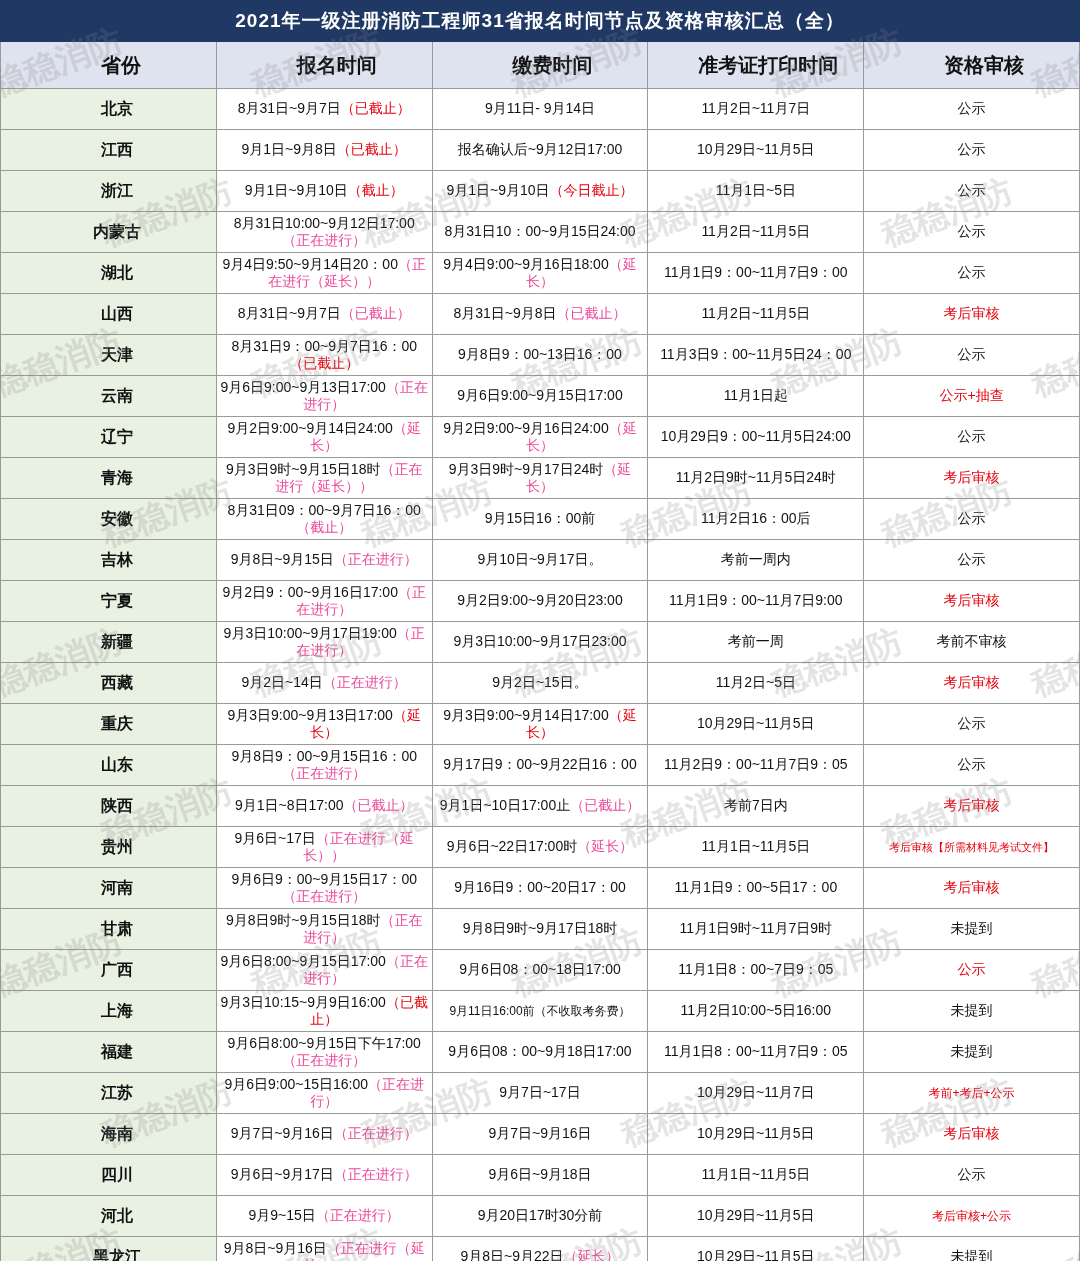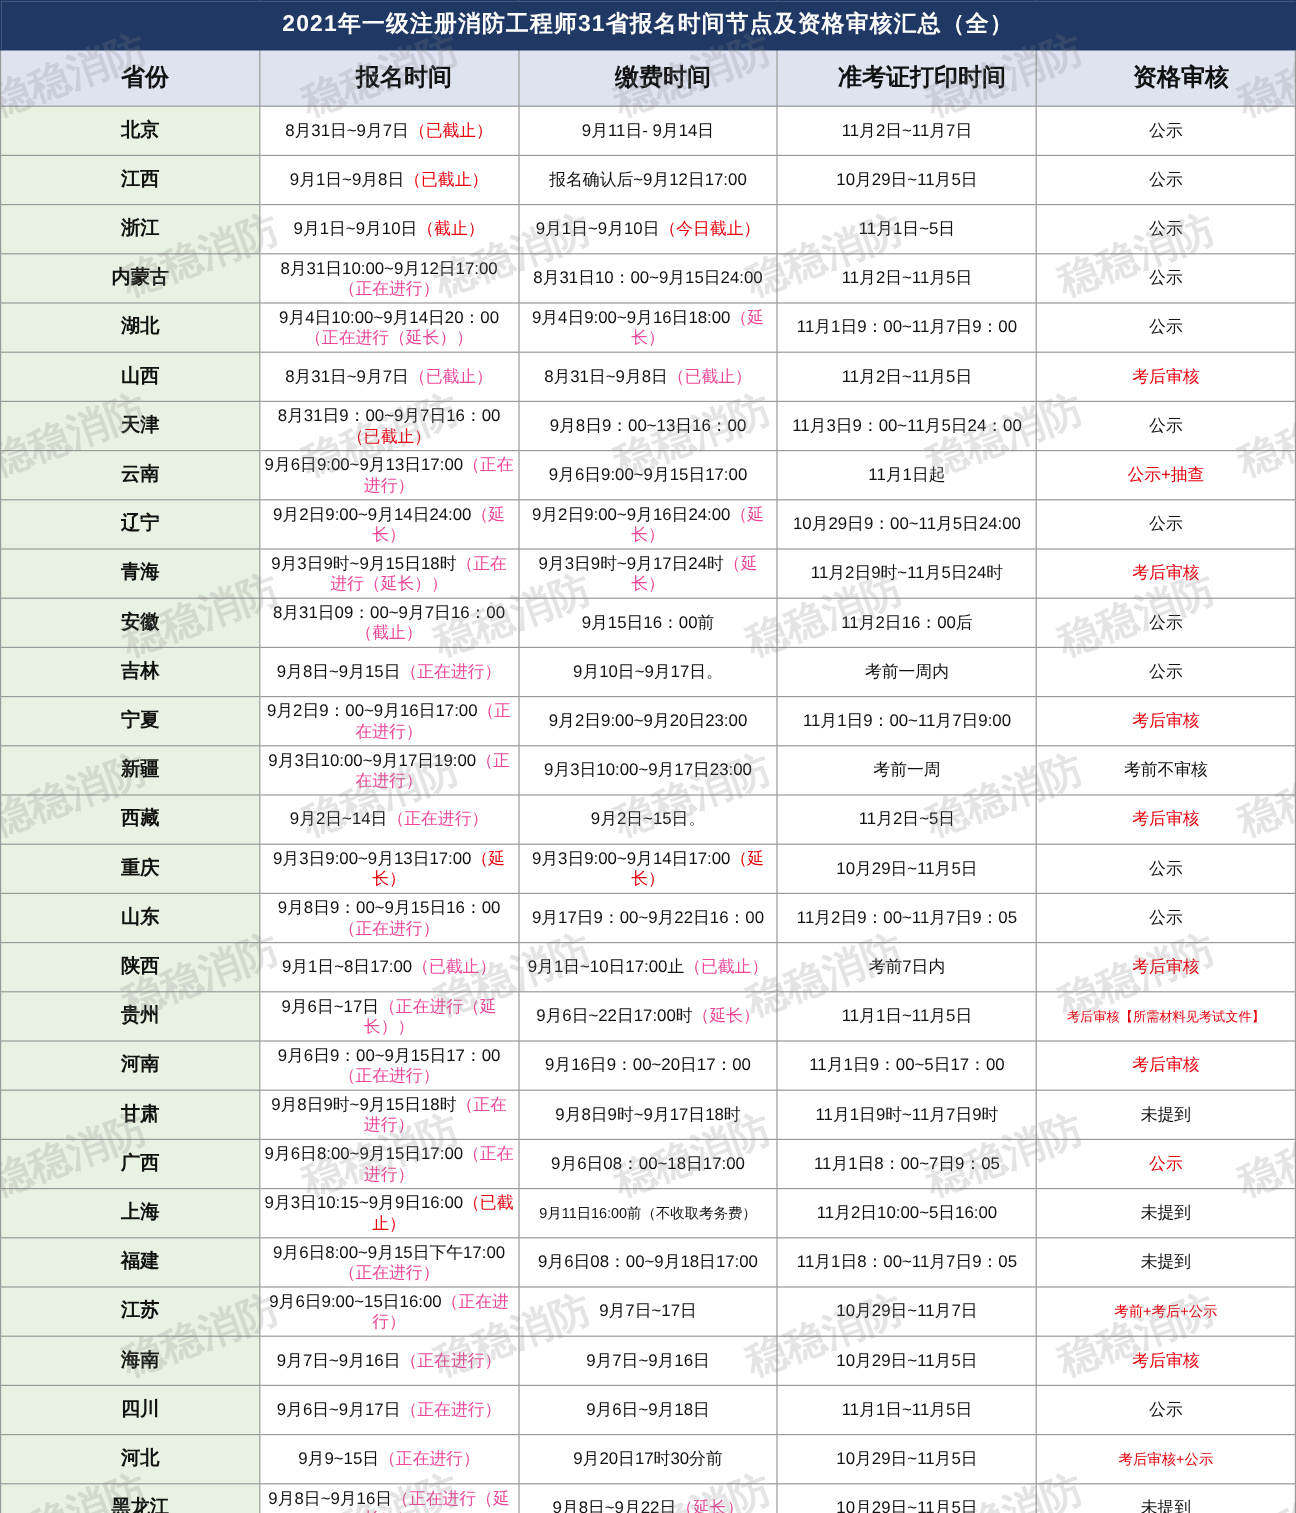--- a/index.html
+++ b/index.html
@@ -159,21 +159,21 @@
         </tr>
         <tr>
           <td class="prov">内蒙古</td>
           <td class="cell"><span class="c-black">8月31日10:00~9月12日17:00</span><span class="c-blue">（正在进行）</span></td>
           <td class="cell"><span class="c-black">8月31日10：00~9月15日24:00</span></td>
           <td class="cell"><span class="c-black">11月2日~11月5日</span></td>
           <td class="cell"><span class="c-black">公示</span></td>
         </tr>
         <tr>
           <td class="prov">湖北</td>
-          <td class="cell"><span class="c-black">9月4日10:00~9月14日20：00</span><span class="c-blue">（正在进行（延长））</span></td>
+          <td class="cell"><span class="c-black">9月4日9:50~9月14日20：00</span><span class="c-blue">（正在进行（延长））</span></td>
           <td class="cell"><span class="c-black">9月4日9:00~9月16日18:00</span><span class="c-blue">（延长）</span></td>
           <td class="cell"><span class="c-black">11月1日9：00~11月7日9：00</span></td>
           <td class="cell"><span class="c-black">公示</span></td>
         </tr>
         <tr>
           <td class="prov">山西</td>
           <td class="cell"><span class="c-black">8月31日~9月7日</span><span class="c-blue">（已截止）</span></td>
           <td class="cell"><span class="c-black">8月31日~9月8日</span><span class="c-blue">（已截止）</span></td>
           <td class="cell"><span class="c-black">11月2日~11月5日</span></td>
           <td class="cell"><span class="c-red">考后审核</span></td>

